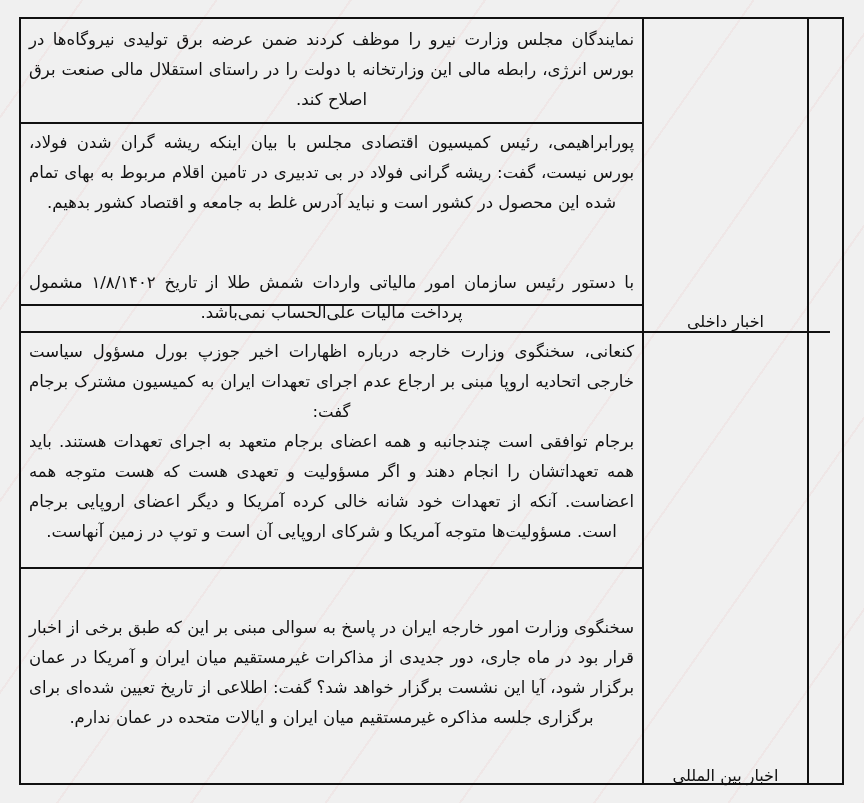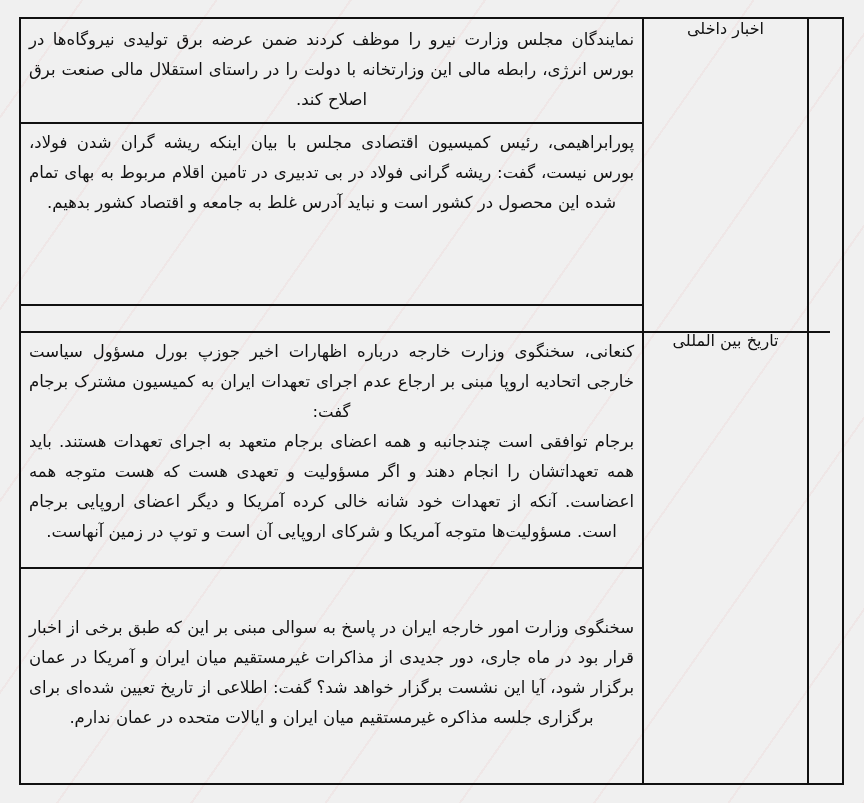--- a/index.html
+++ b/index.html
@@ -52,21 +52,21 @@
   }
   .cat-col {
     position: absolute;
     left: 623px;
     top: 0;
     width: 165px;
     height: 100%;
     border-right: 2px solid #111;
     box-sizing: border-box;
     display: flex;
-    align-items: flex-start;
+    align-items: flex-end;
     justify-content: center;
     direction: rtl;
   }
   .cat-label {
     font-size: 16px;
     text-align: center;
   }
   .num-col {
     position: absolute;
     left: 788px;
@@ -107,36 +107,39 @@
 <div class="tbl">
 
   <div class="group g1">
     <div class="news-col">
       <div class="cell c1">
         <span class="para">نمایندگان مجلس وزارت نیرو را موظف کردند ضمن عرضه برق تولیدی نیروگاه‌ها در بورس انرژی، رابطه مالی این وزارتخانه با دولت را در راستای استقلال مالی صنعت برق اصلاح کند.</span>
       </div>
       <div class="cell c2">
         <span class="para">پورابراهیمی، رئیس کمیسیون اقتصادی مجلس با بیان اینکه ریشه گران شدن فولاد، بورس نیست، گفت: ریشه گرانی فولاد در بی تدبیری در تامین اقلام مربوط به بهای تمام شده این محصول در کشور است و نباید آدرس غلط به جامعه و اقتصاد کشور بدهیم.</span>
       </div>
+      <div class="cell c3 last">
+        <span class="para">با دستور رئیس سازمان امور مالیاتی واردات شمش طلا از تاریخ ۱/۸/۱۴۰۲ مشمول پرداخت مالیات علی‌الحساب نمی‌باشد.</span>
+      </div>
     </div>
     <div class="cat-col">
       <span class="cat-label">اخبار داخلی</span>
     </div>
     <div class="num-col"></div>
   </div>
 
   <div class="group g2">
     <div class="news-col">
       <div class="cell c1">
         <span class="para">کنعانی، سخنگوی وزارت خارجه درباره اظهارات اخیر جوزپ بورل مسؤول سیاست خارجی اتحادیه اروپا مبنی بر ارجاع عدم اجرای تعهدات ایران به کمیسیون مشترک برجام گفت:</span>
         <span class="para">برجام توافقی است چندجانبه و همه اعضای برجام متعهد به اجرای تعهدات هستند. باید همه تعهداتشان را انجام دهند و اگر مسؤولیت و تعهدی هست که هست متوجه همه اعضاست. آنکه از تعهدات خود شانه خالی کرده آمریکا و دیگر اعضای اروپایی برجام است. مسؤولیت‌ها متوجه آمریکا و شرکای اروپایی آن است و توپ در زمین آنهاست.</span>
       </div>
       <div class="cell c2 last">
         <span class="para">سخنگوی  وزارت امور خارجه ایران در پاسخ به سوالی مبنی بر این که طبق برخی از اخبار قرار بود در ماه جاری، دور جدیدی از مذاکرات غیرمستقیم میان ایران و آمریکا در عمان برگزار شود، آیا این نشست برگزار خواهد شد؟ گفت: اطلاعی از تاریخ تعیین شده‌ای برای برگزاری جلسه مذاکره غیرمستقیم میان ایران و ایالات متحده در عمان ندارم.</span>
       </div>
     </div>
     <div class="cat-col">
-      <span class="cat-label">تاریخ بین المللی</span>
+      <span class="cat-label">اخبار بین المللی</span>
     </div>
     <div class="num-col"></div>
   </div>
 
 </div>
 
 </body></html>

